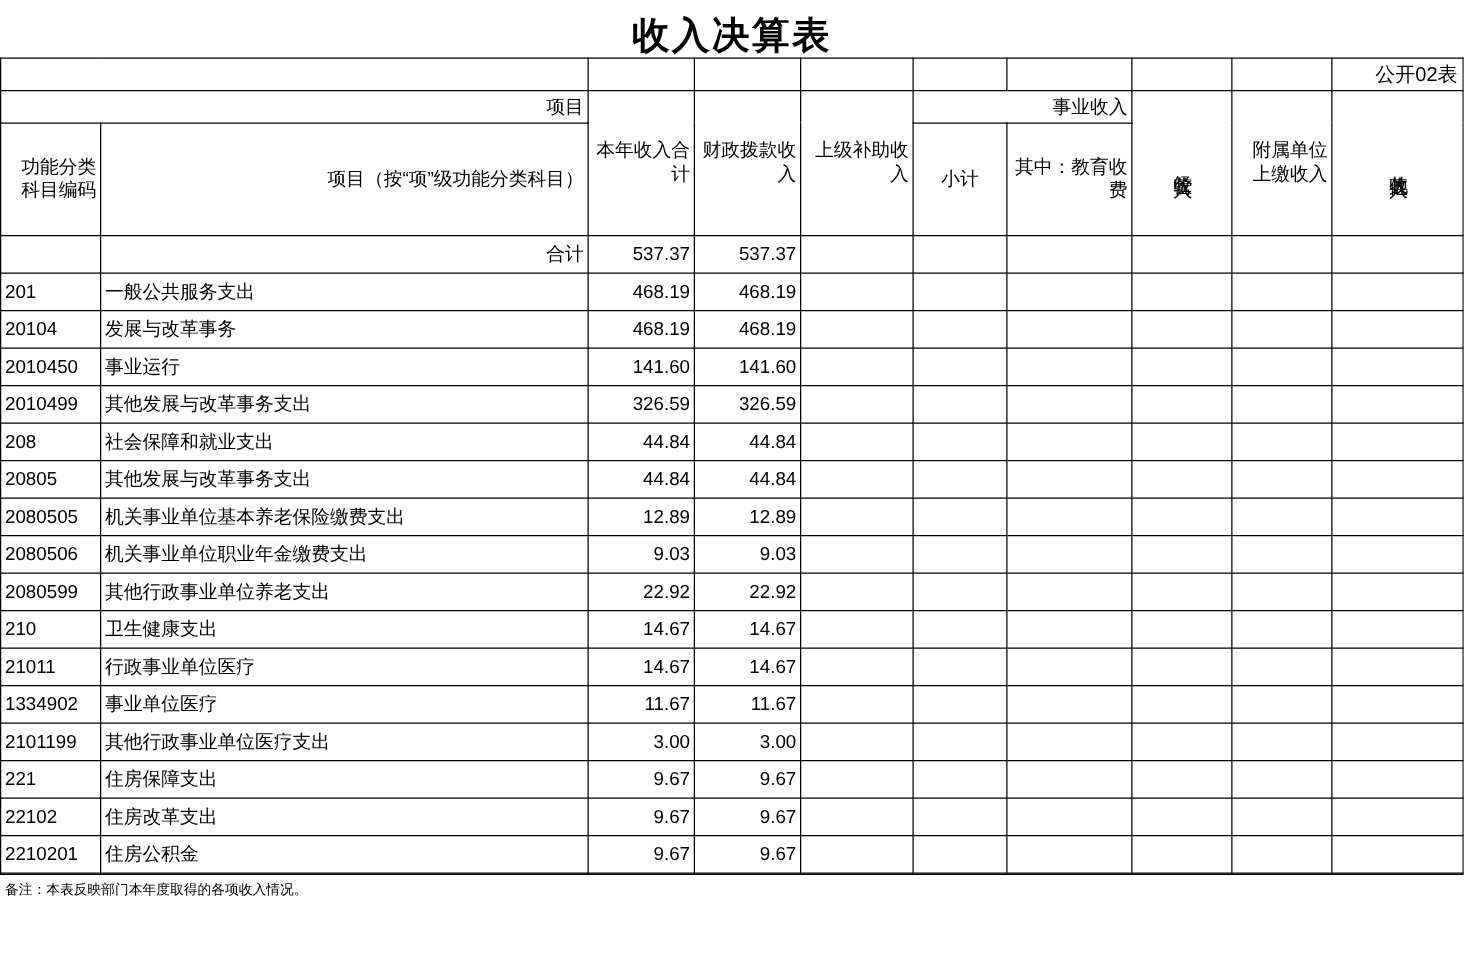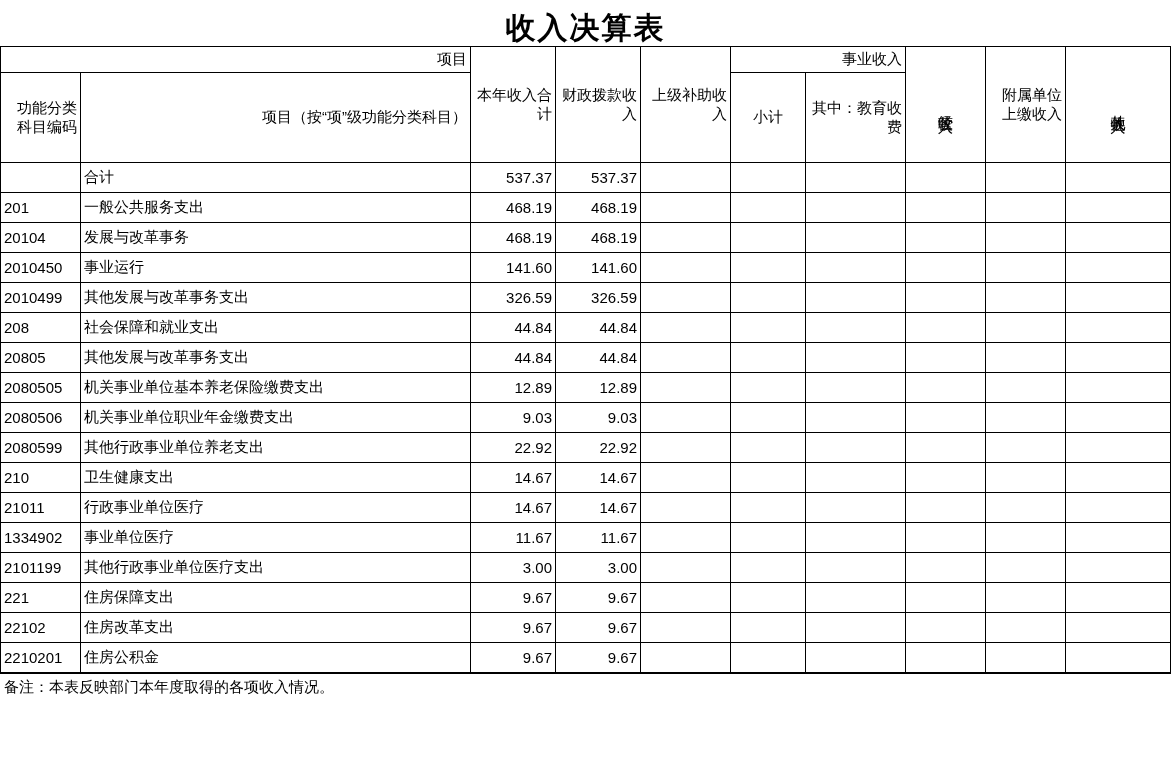--- a/index.html
+++ b/index.html
@@ -81,24 +81,24 @@
     padding-left: 4px;
   }
   .name-l1 {
     padding-left: 36px;
     margin-top: 40px;
   }
   .name-l2 {
     padding-left: 52px;
   }
   .name-total {
-    text-align: left;
+    text-align: right;
   }
   .footnote {
-    font-size: 15px;
+    font-size: 11px;
     padding: 4px 2px 2px 4px;
     border-top: 1px solid #000;
     height: 28px;
     box-sizing: border-box;
   }
   .meta-table {
     border-collapse: collapse;
     table-layout: fixed;
     width: 1170px;
   }
@@ -134,20 +134,32 @@
       <col style="width:85px">
       <col style="width:85px">
       <col style="width:90px">
       <col style="width:75px">
       <col style="width:100px">
       <col style="width:80px">
       <col style="width:80px">
       <col style="width:105px">
     </colgroup>
     <tbody>
+        <tr class="meta-top">
+      <td class="grid-line-cell-l"></td>
+      <td class="grid-line-cell"></td>
+      <td class="grid-line-cell"></td>
+      <td class="grid-line-cell"></td>
+      <td class="grid-line-cell"></td>
+      <td class="grid-line-cell"></td>
+      <td class="grid-line-cell"></td>
+      <td class="grid-line-cell"></td>
+      <td class="grid-line-cell"></td>
+      <td style="text-align:right; border-right:1px solid #000 !important;">公开02表</td>
+    </tr>
   </tbody>
     </table>
 
   <table class="main">
     <colgroup>
       <col style="width:80px">
       <col style="width:390px">
       <col style="width:85px">
       <col style="width:85px">
       <col style="width:90px">

